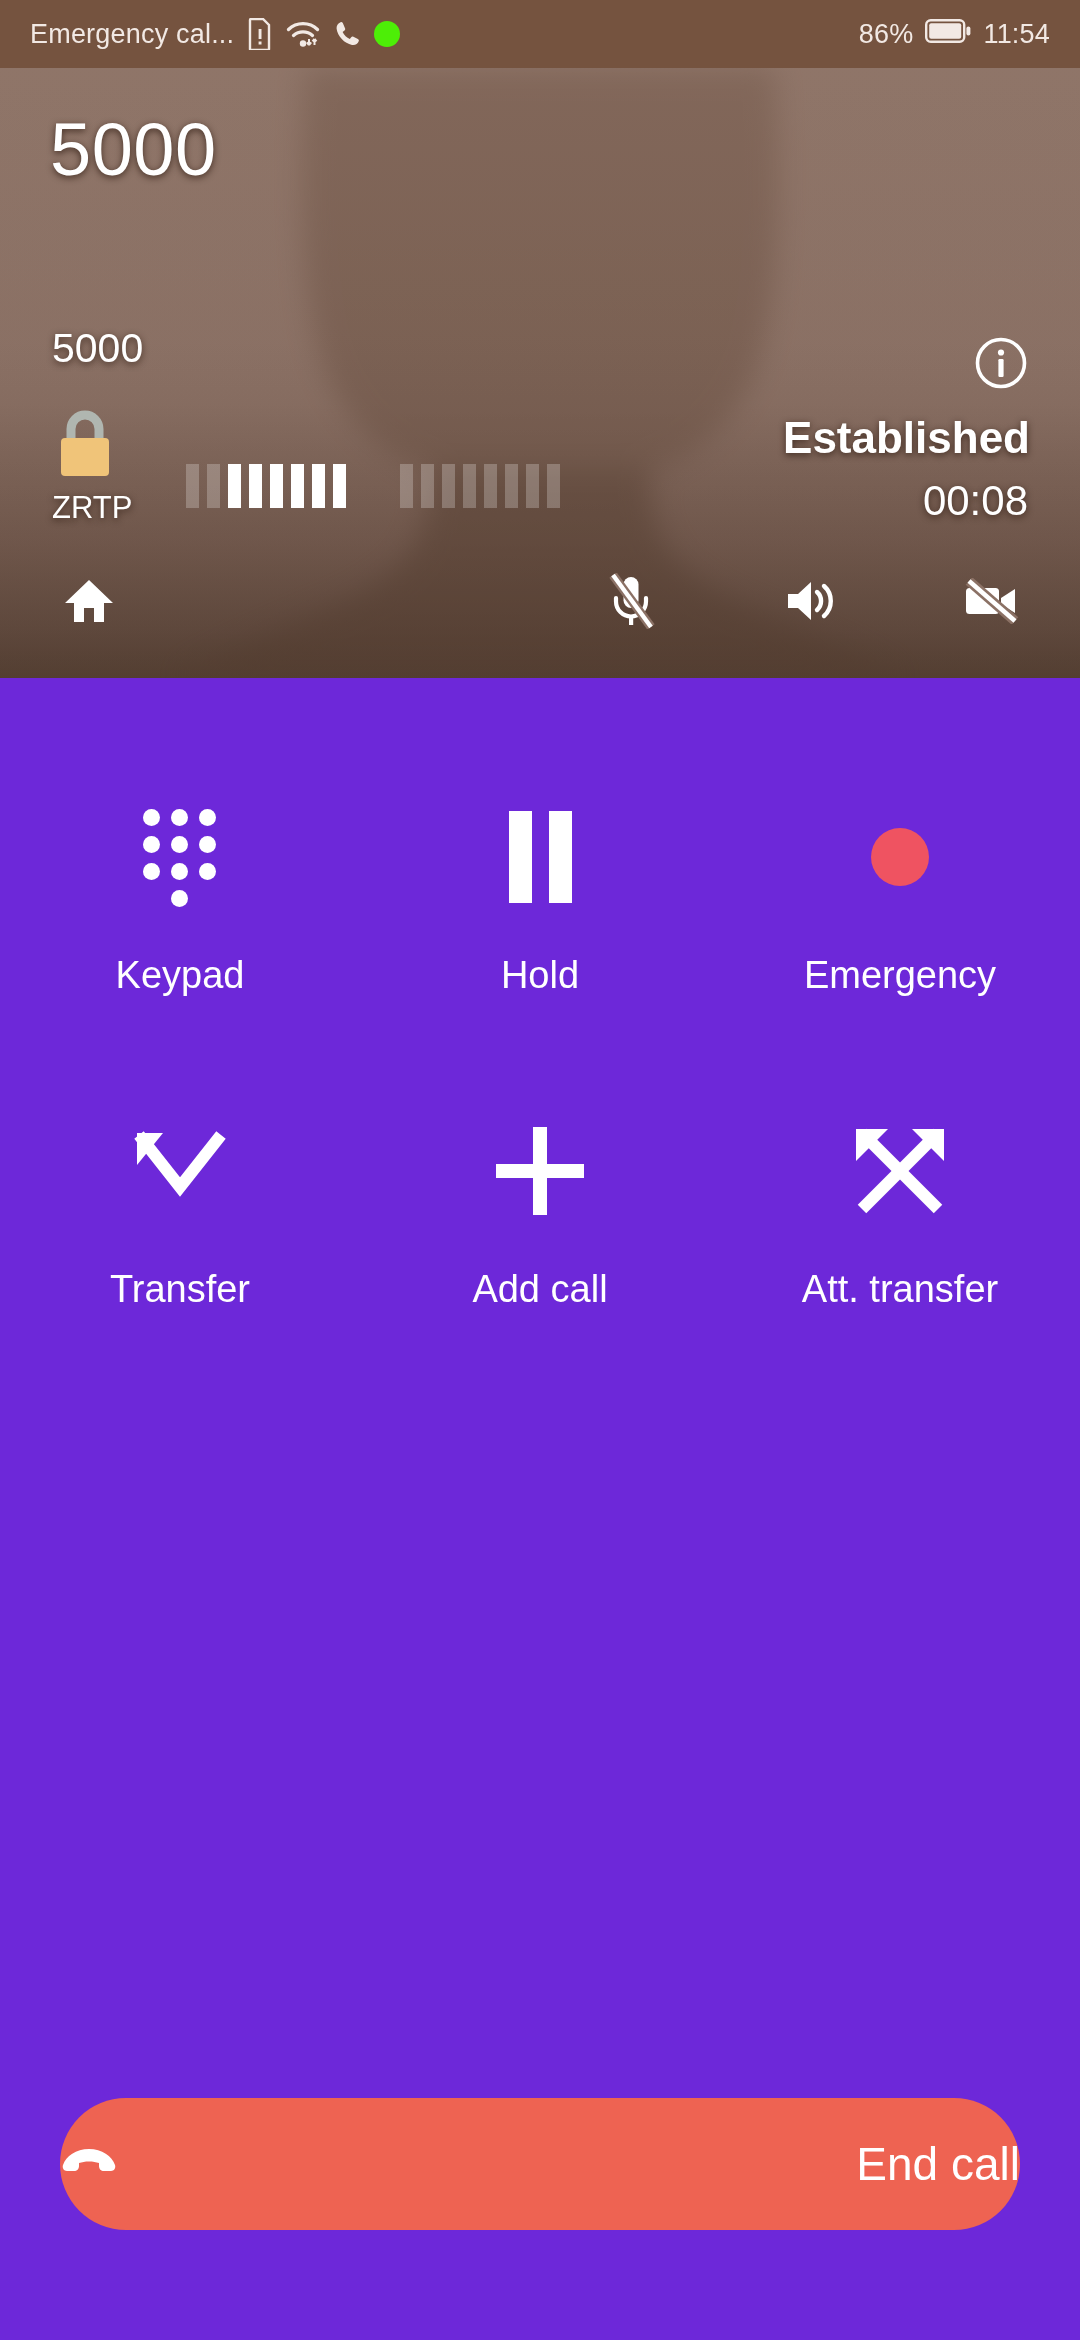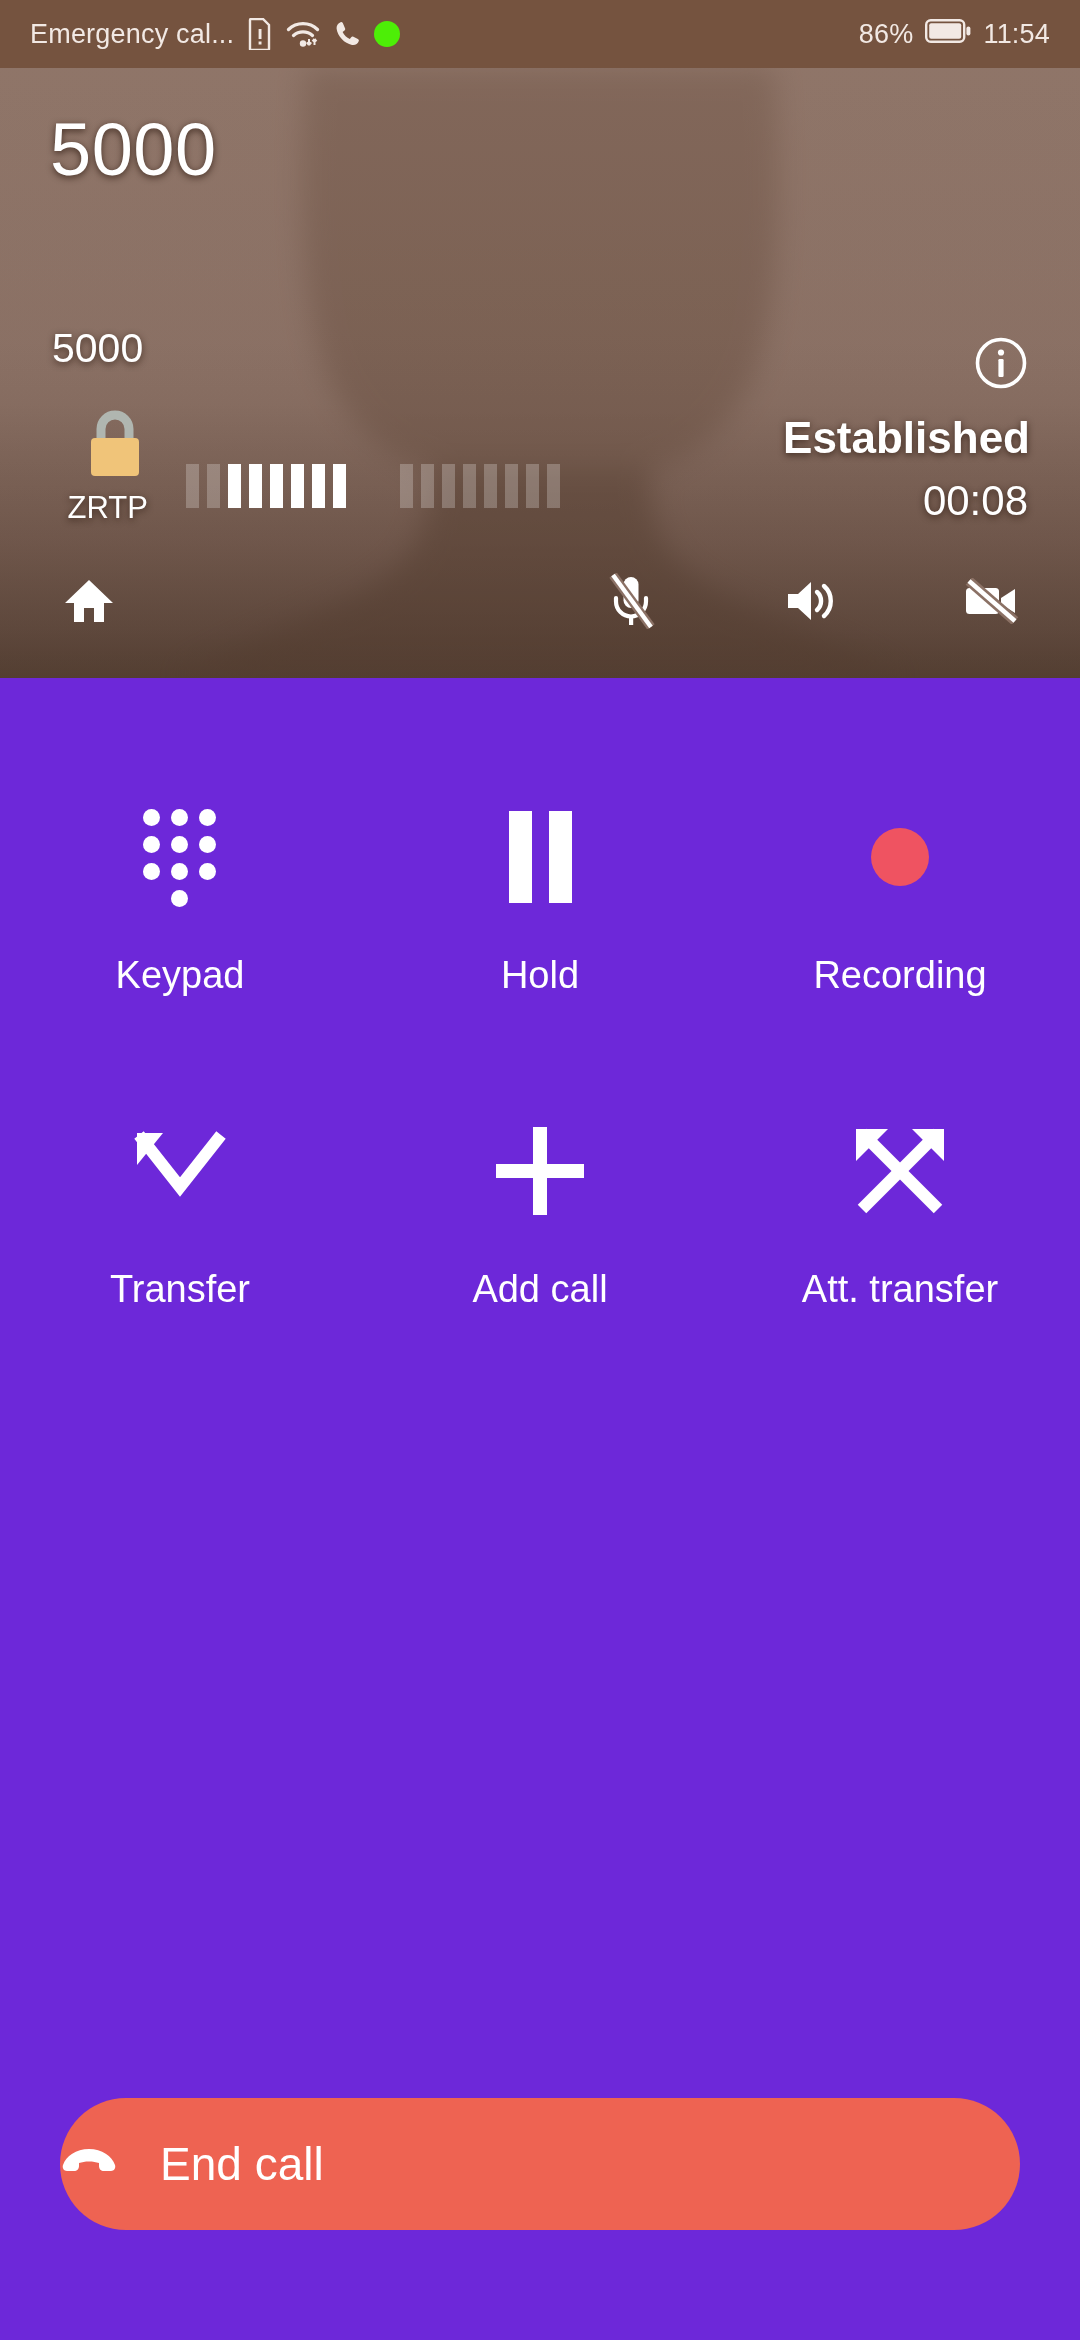--- a/index.html
+++ b/index.html
@@ -60,21 +60,21 @@
     letter-spacing:.5px;
   }
   #caller-number-small{
     position:absolute; left:52px; top:260px;
     color:#ffffff; font-size:41px; font-weight:400; line-height:1;
   }
 
   
   #encryption-block{
     position:absolute; left:52px; top:338px;
-    display:flex; flex-direction:column; align-items:flex-end; width:96px;
+    display:flex; flex-direction:column; align-items:flex-start; width:96px;
   }
   #lock-icon{ width:66px; height:78px; position:relative; }
   #zrtp-label{
     margin-top:8px; color:#ffffff; font-size:31px; line-height:1;
   }
 
   
   #quality-bars{
     position:absolute; left:186px; top:396px;
     display:flex; align-items:center; gap:8px;
@@ -146,21 +146,21 @@
   .pause-ic span{ width:23px; height:92px; background:#ffffff; display:block; }
 
   
   .rec-dot{ width:58px; height:58px; border-radius:50%; background:#ef5361; }
 
   
   #end-call-button{
     position:absolute; left:60px; bottom:110px;
     width:960px; height:132px; border-radius:66px;
     background:#ee6352;
-    display:flex; align-items:center; justify-content:flex-start;
+    display:flex; align-items:center; justify-content:space-between;
     gap:42px; cursor:pointer; border:none;
     z-index:20;
   }
   #end-call-label{
     color:#ffffff; font-size:46px; line-height:1;
   }
 </style>
 </head>
 <body>
 
@@ -351,21 +351,21 @@
             <span></span>
           </span>
       </span>
       <span class="action-label">Hold</span>
     </div>
 
     <div class="action-cell">
       <span class="action-icon">
         <span class="rec-dot"></span>
       </span>
-      <span class="action-label">Recording</span>
+      <span class="action-label">Emergency</span>
     </div>
 
     <div class="action-cell">
       <span class="action-icon">
         <svg width="102" height="92" viewBox="0 0 102 92">
           <path d="M10 10 L51 62 L92 10" fill="none" stroke="#ffffff" stroke-width="12" stroke-linejoin="miter"></path>
           <path d="M8 8 L8 40 L34 8 Z" fill="#ffffff"></path>
         </svg>
       </span>
       <span class="action-label">Transfer</span>

